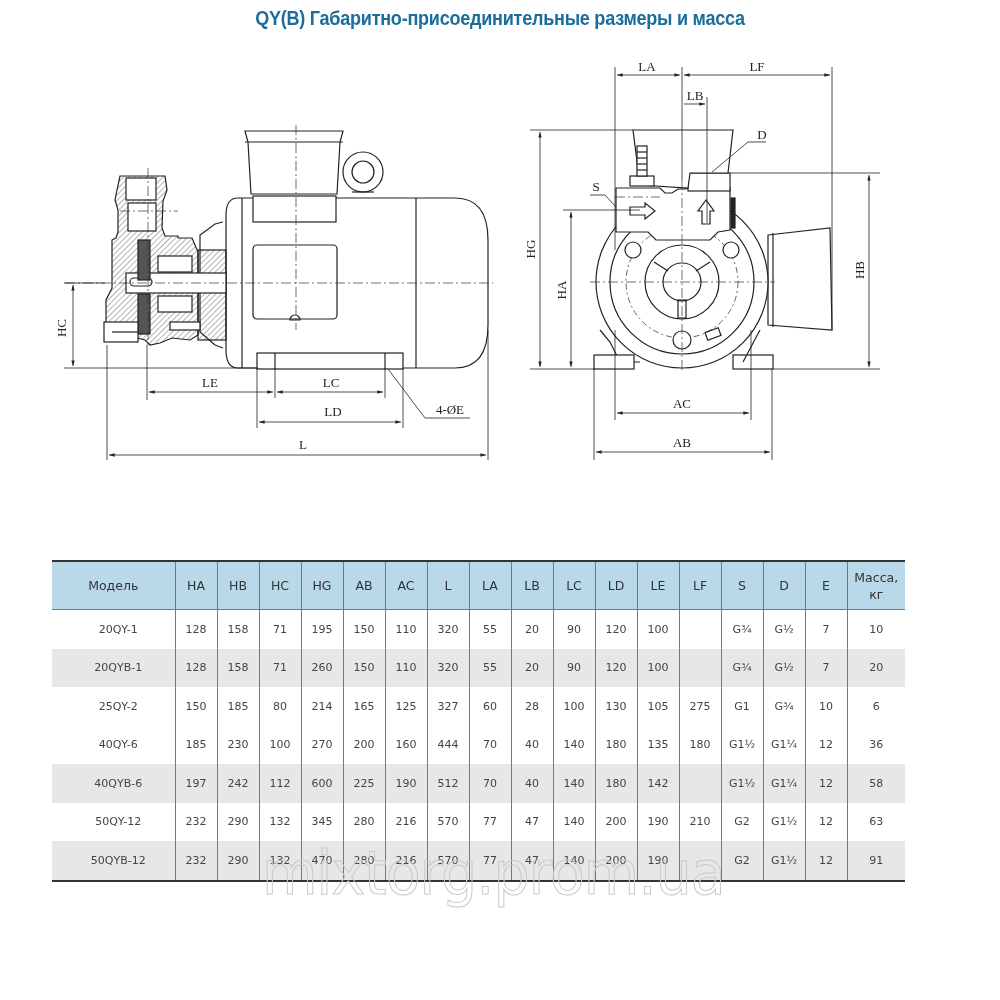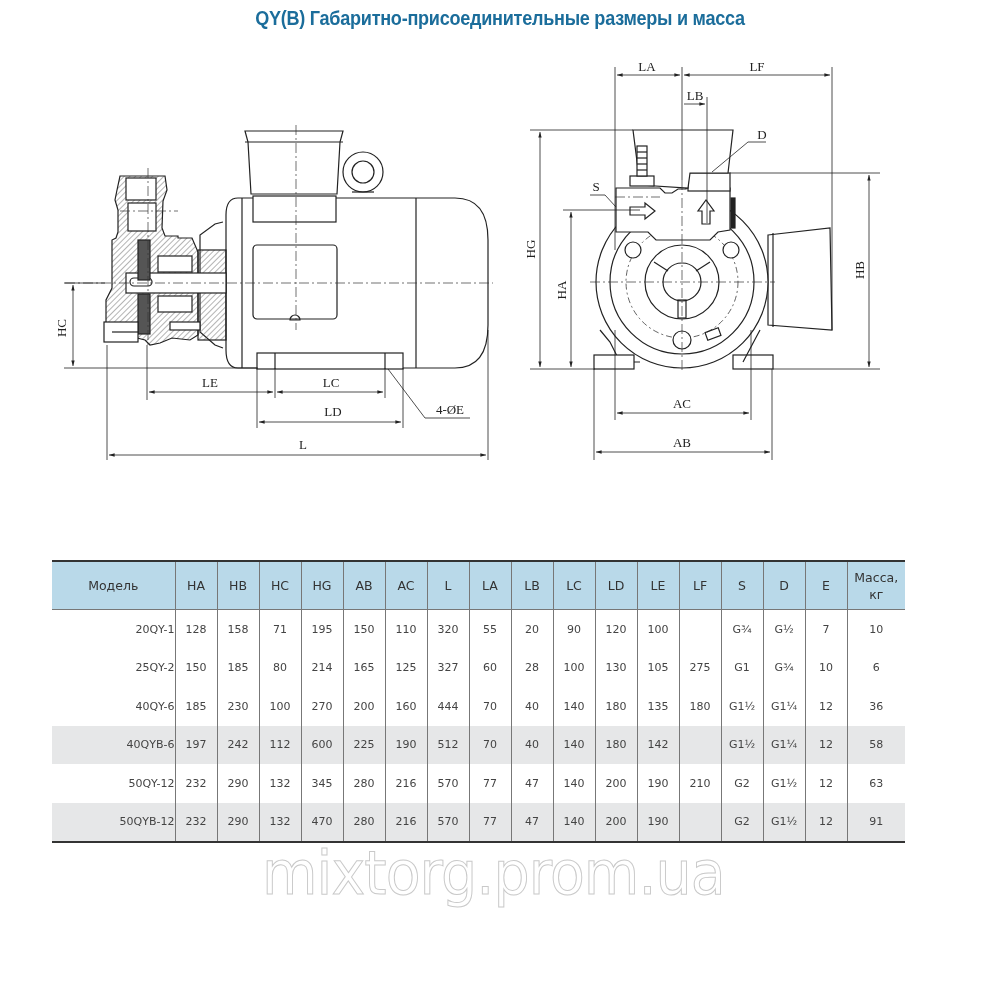--- a/index.html
+++ b/index.html
@@ -4,21 +4,21 @@
 <style>
   html, body { margin:0; padding:0; background:#ffffff; }
   body { width:1000px; height:1000px; position:relative; overflow:hidden; font-family:"DejaVu Sans", sans-serif; }
   .title { position:absolute; left:0; top:6px; width:1000px; text-align:center; font-family:"Liberation Sans", sans-serif; font-weight:bold; font-size:21px; color:#1b6d9b; letter-spacing:-0.3px; transform:scaleX(0.86); transform-origin:center; }
   svg.drawing { position:absolute; left:0; top:0; }
   .dim { font-family:"Liberation Serif", serif; font-size:13px; fill:#222; }
   table.spec { position:absolute; left:52px; top:528px; border-collapse:collapse; font-family:"DejaVu Sans", sans-serif; font-size:11px; color:#444; table-layout:fixed; border-top:2px solid #333; border-bottom:2px solid #333;margin-top:32px; }
   table.spec th { background:#b9d9e9; color:#333; font-weight:normal; font-size:12.5px; height:47px; border-left:1px solid #777; border-bottom:1px solid #777; text-align:center; padding:0; line-height:17px; }
   table.spec td { height:38.5px; border-left:1px solid #777; text-align:center; padding:0; }
   table.spec th:first-child, table.spec td:first-child { border-left:none; }
-  table.spec td:first-child { text-align:right; padding-left:10px; }
+  table.spec td:first-child { text-align:center; padding-left:10px; }
   table.spec tr.alt td { background:#e6e7e8; }
   .watermark { position:absolute; left:262px; top:838px; font-family:"DejaVu Sans", sans-serif; font-size:60px; color:transparent; -webkit-text-stroke:1px #c9c9c9; letter-spacing:-1px; pointer-events:none; transform:scaleX(0.95); transform-origin:left; }
 </style>
 </head>
 <body>
 
 <div class="title">QY(B) Габаритно-присоединительные размеры и масса</div>
 
 <svg class="drawing" width="1000" height="500" viewBox="0 0 1000 500">
   <defs>
@@ -267,20 +267,40 @@
         <td>20</td>
         <td>90</td>
         <td>120</td>
         <td>100</td>
         <td></td>
         <td>G¾</td>
         <td>G½</td>
         <td>7</td>
         <td>10</td>
       </tr>
+      <tr class="alt">
+        <td>20QYB-1</td>
+        <td>128</td>
+        <td>158</td>
+        <td>71</td>
+        <td>260</td>
+        <td>150</td>
+        <td>110</td>
+        <td>320</td>
+        <td>55</td>
+        <td>20</td>
+        <td>90</td>
+        <td>120</td>
+        <td>100</td>
+        <td></td>
+        <td>G¾</td>
+        <td>G½</td>
+        <td>7</td>
+        <td>20</td>
+      </tr>
       <tr>
         <td>25QY-2</td>
         <td>150</td>
         <td>185</td>
         <td>80</td>
         <td>214</td>
         <td>165</td>
         <td>125</td>
         <td>327</td>
         <td>60</td>

